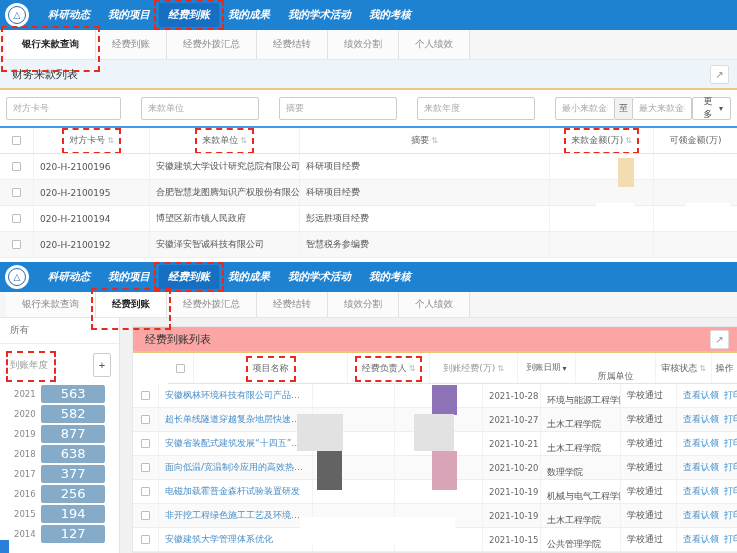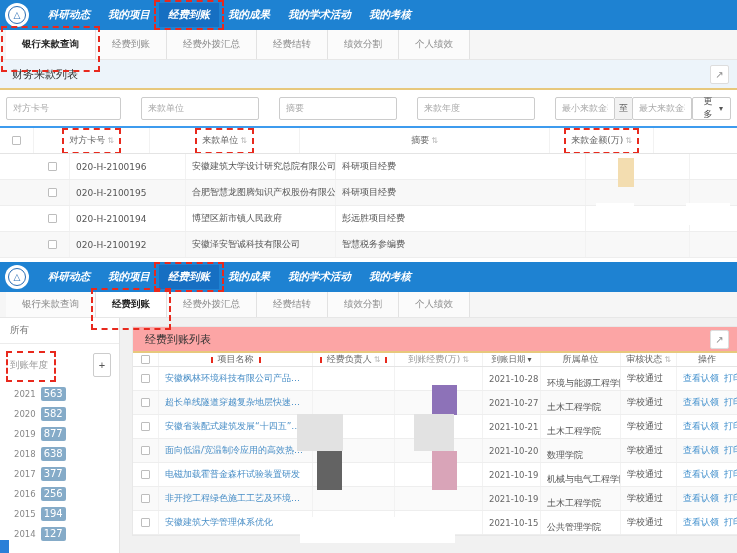--- a/index.html
+++ b/index.html
@@ -53,45 +53,45 @@
   .trow { display:flex; align-items:stretch; border-bottom:1px solid #eeeeee; background:#fff; }
   .trow.alt { background:#f8f8f8; }
   .td, .th { display:flex; align-items:center; padding:0 6px; border-right:1px solid #f2f2f2; overflow:hidden; white-space:nowrap; font-size:9px; color:#555; }
   .th { justify-content:center; color:#666; }
   .hwrap { display:inline-flex; align-items:center; gap:2px; }
   .sort { color:#b8b8b8; font-size:8px; }
   .caret { color:#555; font-size:8px; }
   .cb { width:9px; height:9px; border:1px solid #bdbdbd; border-radius:1px; background:#fff; display:inline-block; cursor:pointer; }
 
   .t1 .thead { height:28px; }
-  .t1 .trow { height:26px;padding-left:36px; }
+  .t1 .trow { height:26px; }
   .t1 .c0 { width:34px; justify-content:center; }
   .t1 .c1 { width:116px; }
   .t1 .c2 { width:150px; }
   .t1 .c3 { width:250px; }
   .t1 .c4 { width:104px; }
   .t1 .c5 { flex:1; border-right:none; }
   .t1 .th.c1,.t1 .th.c2,.t1 .th.c3,.t1 .th.c4,.t1 .th.c5 { justify-content:center; }
 
   
   .p2body { display:flex; height:235px; background:#f1f1f1; }
   .sidebar { width:120px; background:#fff; border-right:1px solid #e3e3e3; flex:0 0 auto; }
   .side-all { height:26px; display:flex; align-items:center; padding-left:10px; font-size:9.5px; color:#777; border-bottom:1px solid #ececec; cursor:pointer; }
   .facet-row { margin-top:6px; height:30px; display:flex; align-items:center; justify-content:space-between; padding:0 8px 0 10px; }
   .facet-label { font-size:9.5px; color:#999; }
   .plus-btn { width:18px; height:24px; border:1px solid #ccc; background:#fff; color:#555; font-size:11px; display:flex; align-items:center; justify-content:center; border-radius:2px; cursor:pointer; }
   .years { margin-top:4px; }
   .year-item { height:20px; display:flex; align-items:center; padding-left:14px; gap:5px; cursor:pointer; }
   .year-label { font-size:8.5px; color:#888; }
-  .year-badge { background:#85abc8; color:#fff; font-size:10px; padding:1px 3px; border-radius:2px; line-height:1.2; }
+  .year-badge { background:#85abc8; color:#fff; font-size:13px; padding:1px 20px; border-radius:2px; line-height:1.2; }
 
   .p2main { flex:1; padding:8px 0 0 12px; overflow:hidden; }
   .card { background:#fff; border:1px solid #e8e8e8; border-right:none; }
   .card .list-head { height:26px; border-bottom:2px solid #e7c87c; }
-  .t2 .thead { height:14px; }
+  .t2 .thead { height:31px;margin-left:35px; }
   .t2 .trow { height:24px; }
   .t2 .trow.alt { background:#fafafa; }
   .t2 .c0 { width:26px; justify-content:center; }
   .t2 .c1 { width:154px; }
   .t2 .c2 { width:82px; }
   .t2 .c3 { width:88px; justify-content:center; color:#999; }
   .t2 .c4 { width:58px; font-size:8.5px; color:#666; }
   .t2 .c5 { width:80px;align-items:flex-end; }
   .t2 .c6 { width:56px; }
   .t2 .c7 { flex:1; border-right:none; }
@@ -186,20 +186,25 @@
               <span>摘要</span>
               <span class="sort">⇅</span>
             </span>
           </div>
         <div class="th c4">
             <span class="hwrap ann ann-th">
               <span>来款金额(万)</span>
               <span class="sort">⇅</span>
             </span>
           </div>
+        <div class="th c5">
+            <span class="hwrap">
+              <span>可领金额(万)</span>
+            </span>
+          </div>
       </div>
 
       <div class="trow">
         <div class="td c0">
             <span class="cb"></span>
           </div>
         <div class="td c1">020-H-2100196</div>
         <div class="td c2">安徽建筑大学设计研究总院有限公司</div>
         <div class="td c3">科研项目经费</div>
         <div class="td c4"></div>

